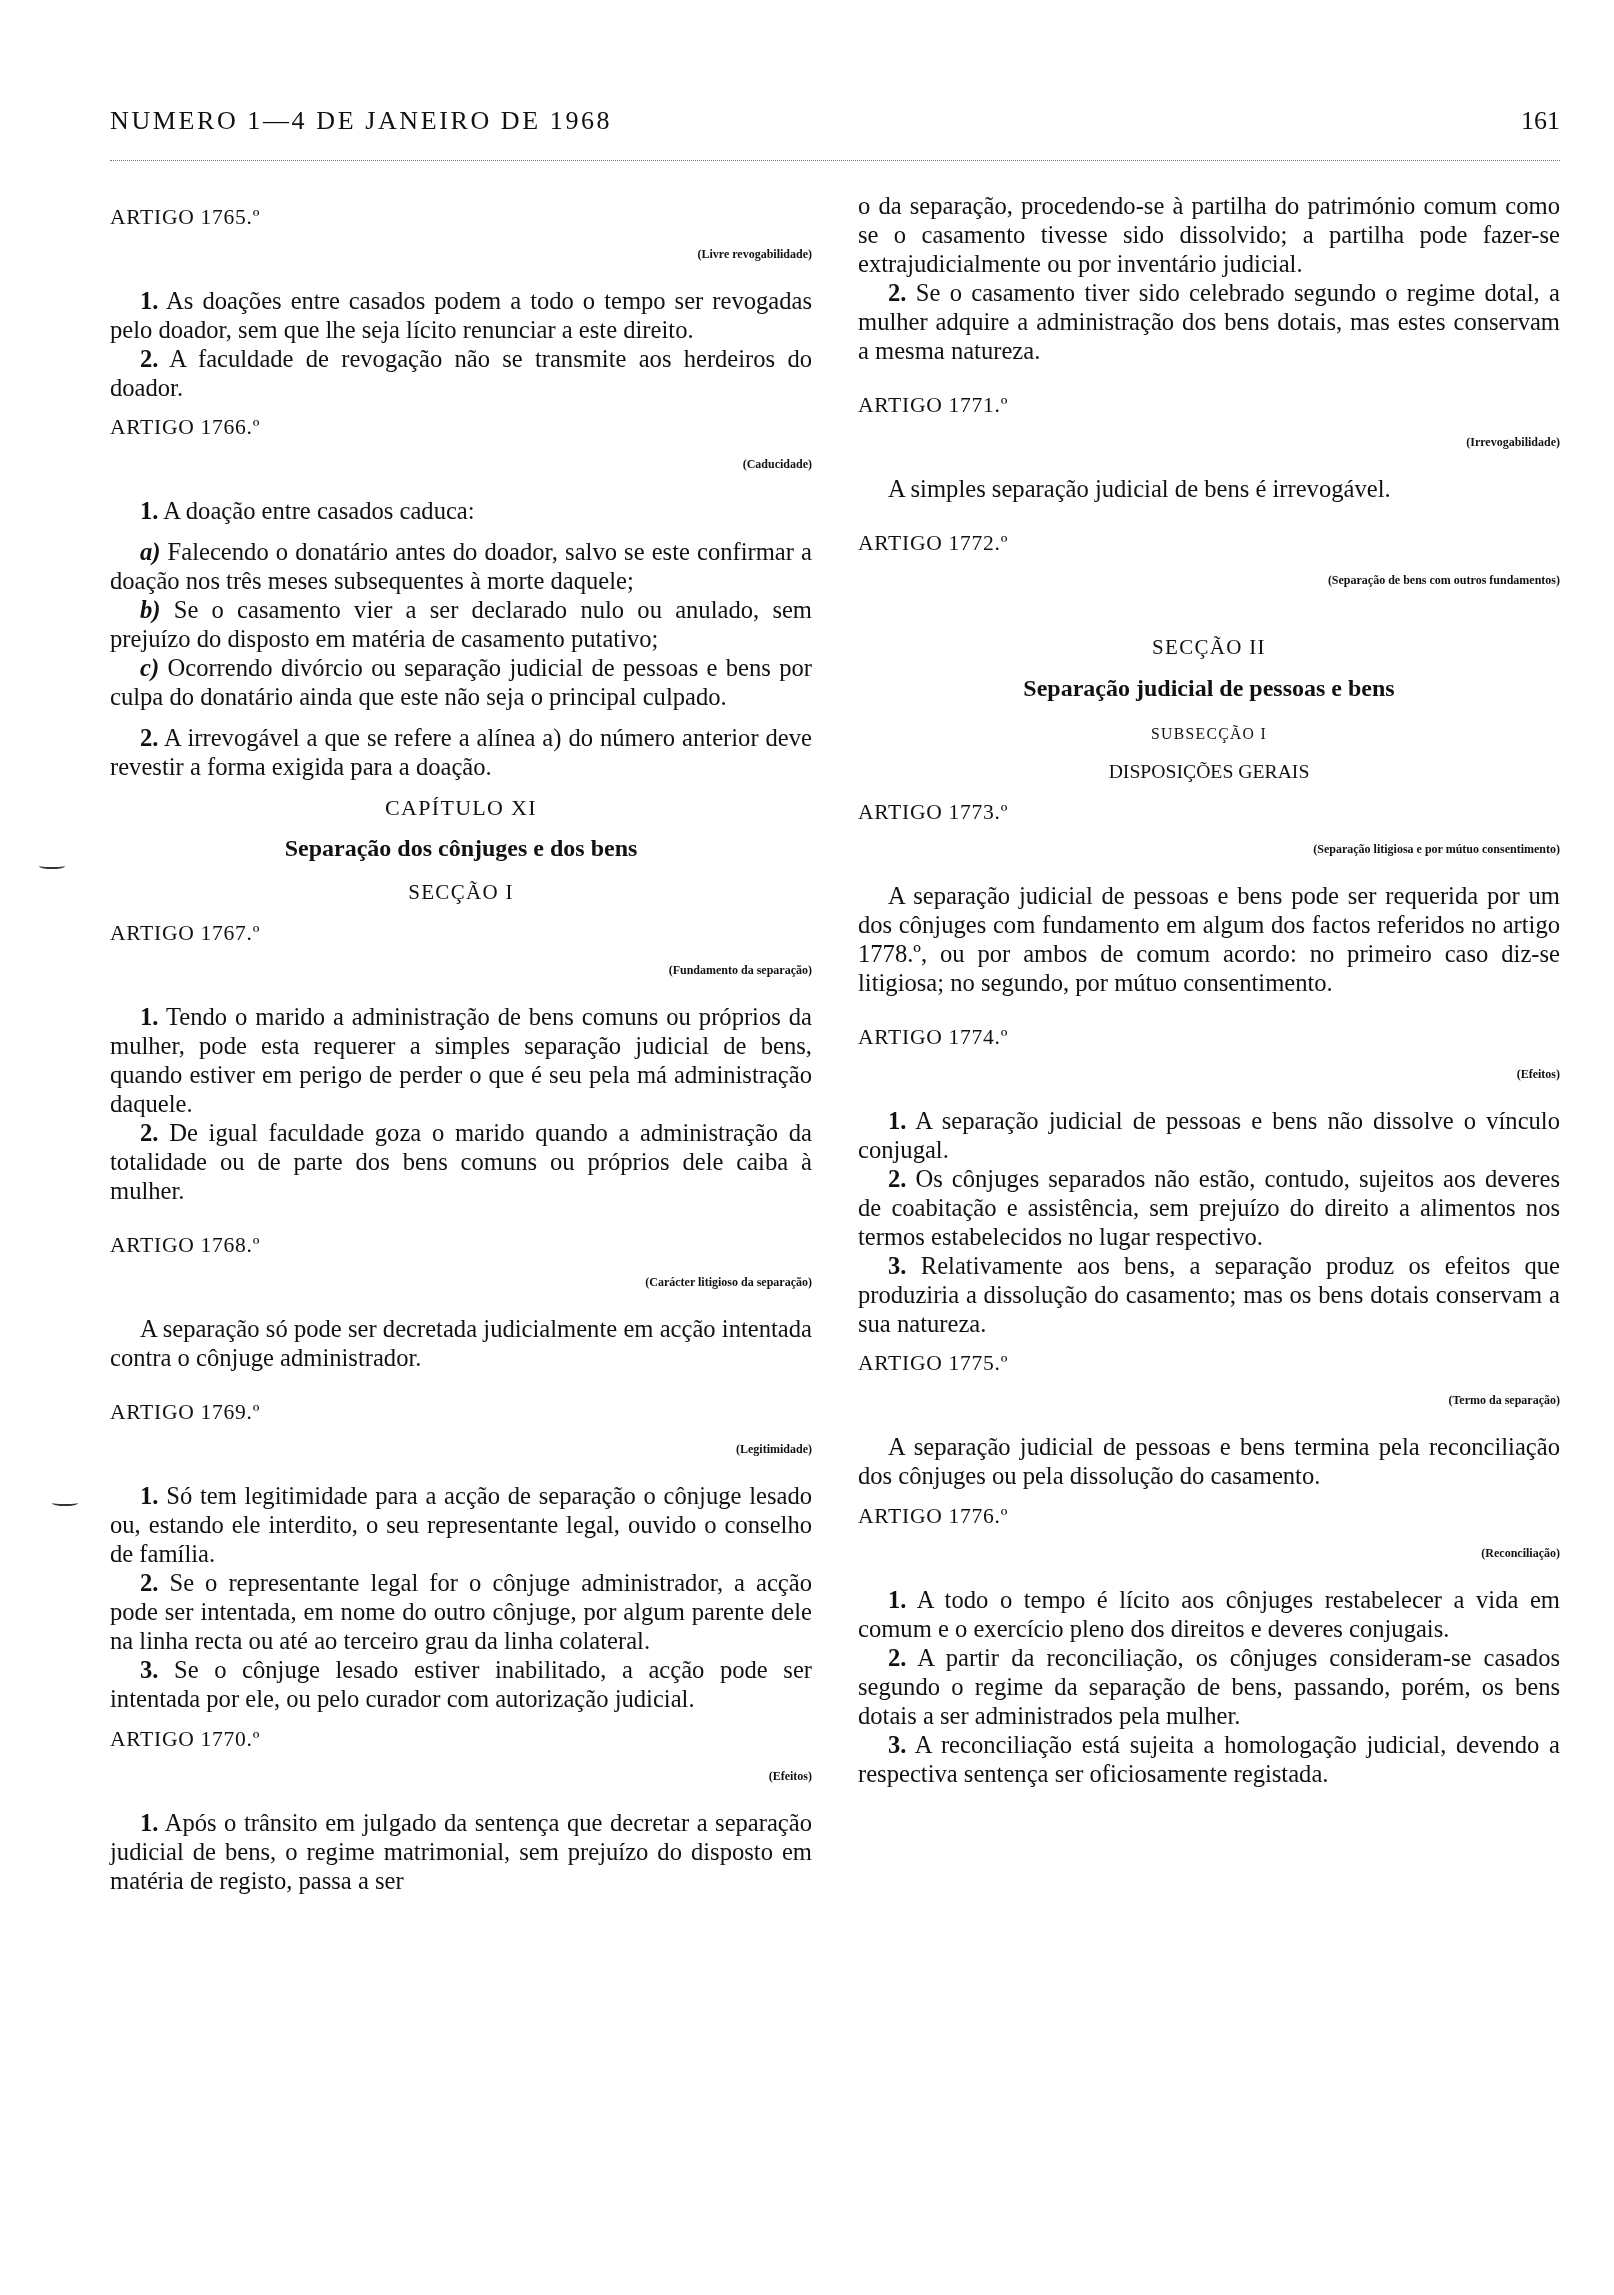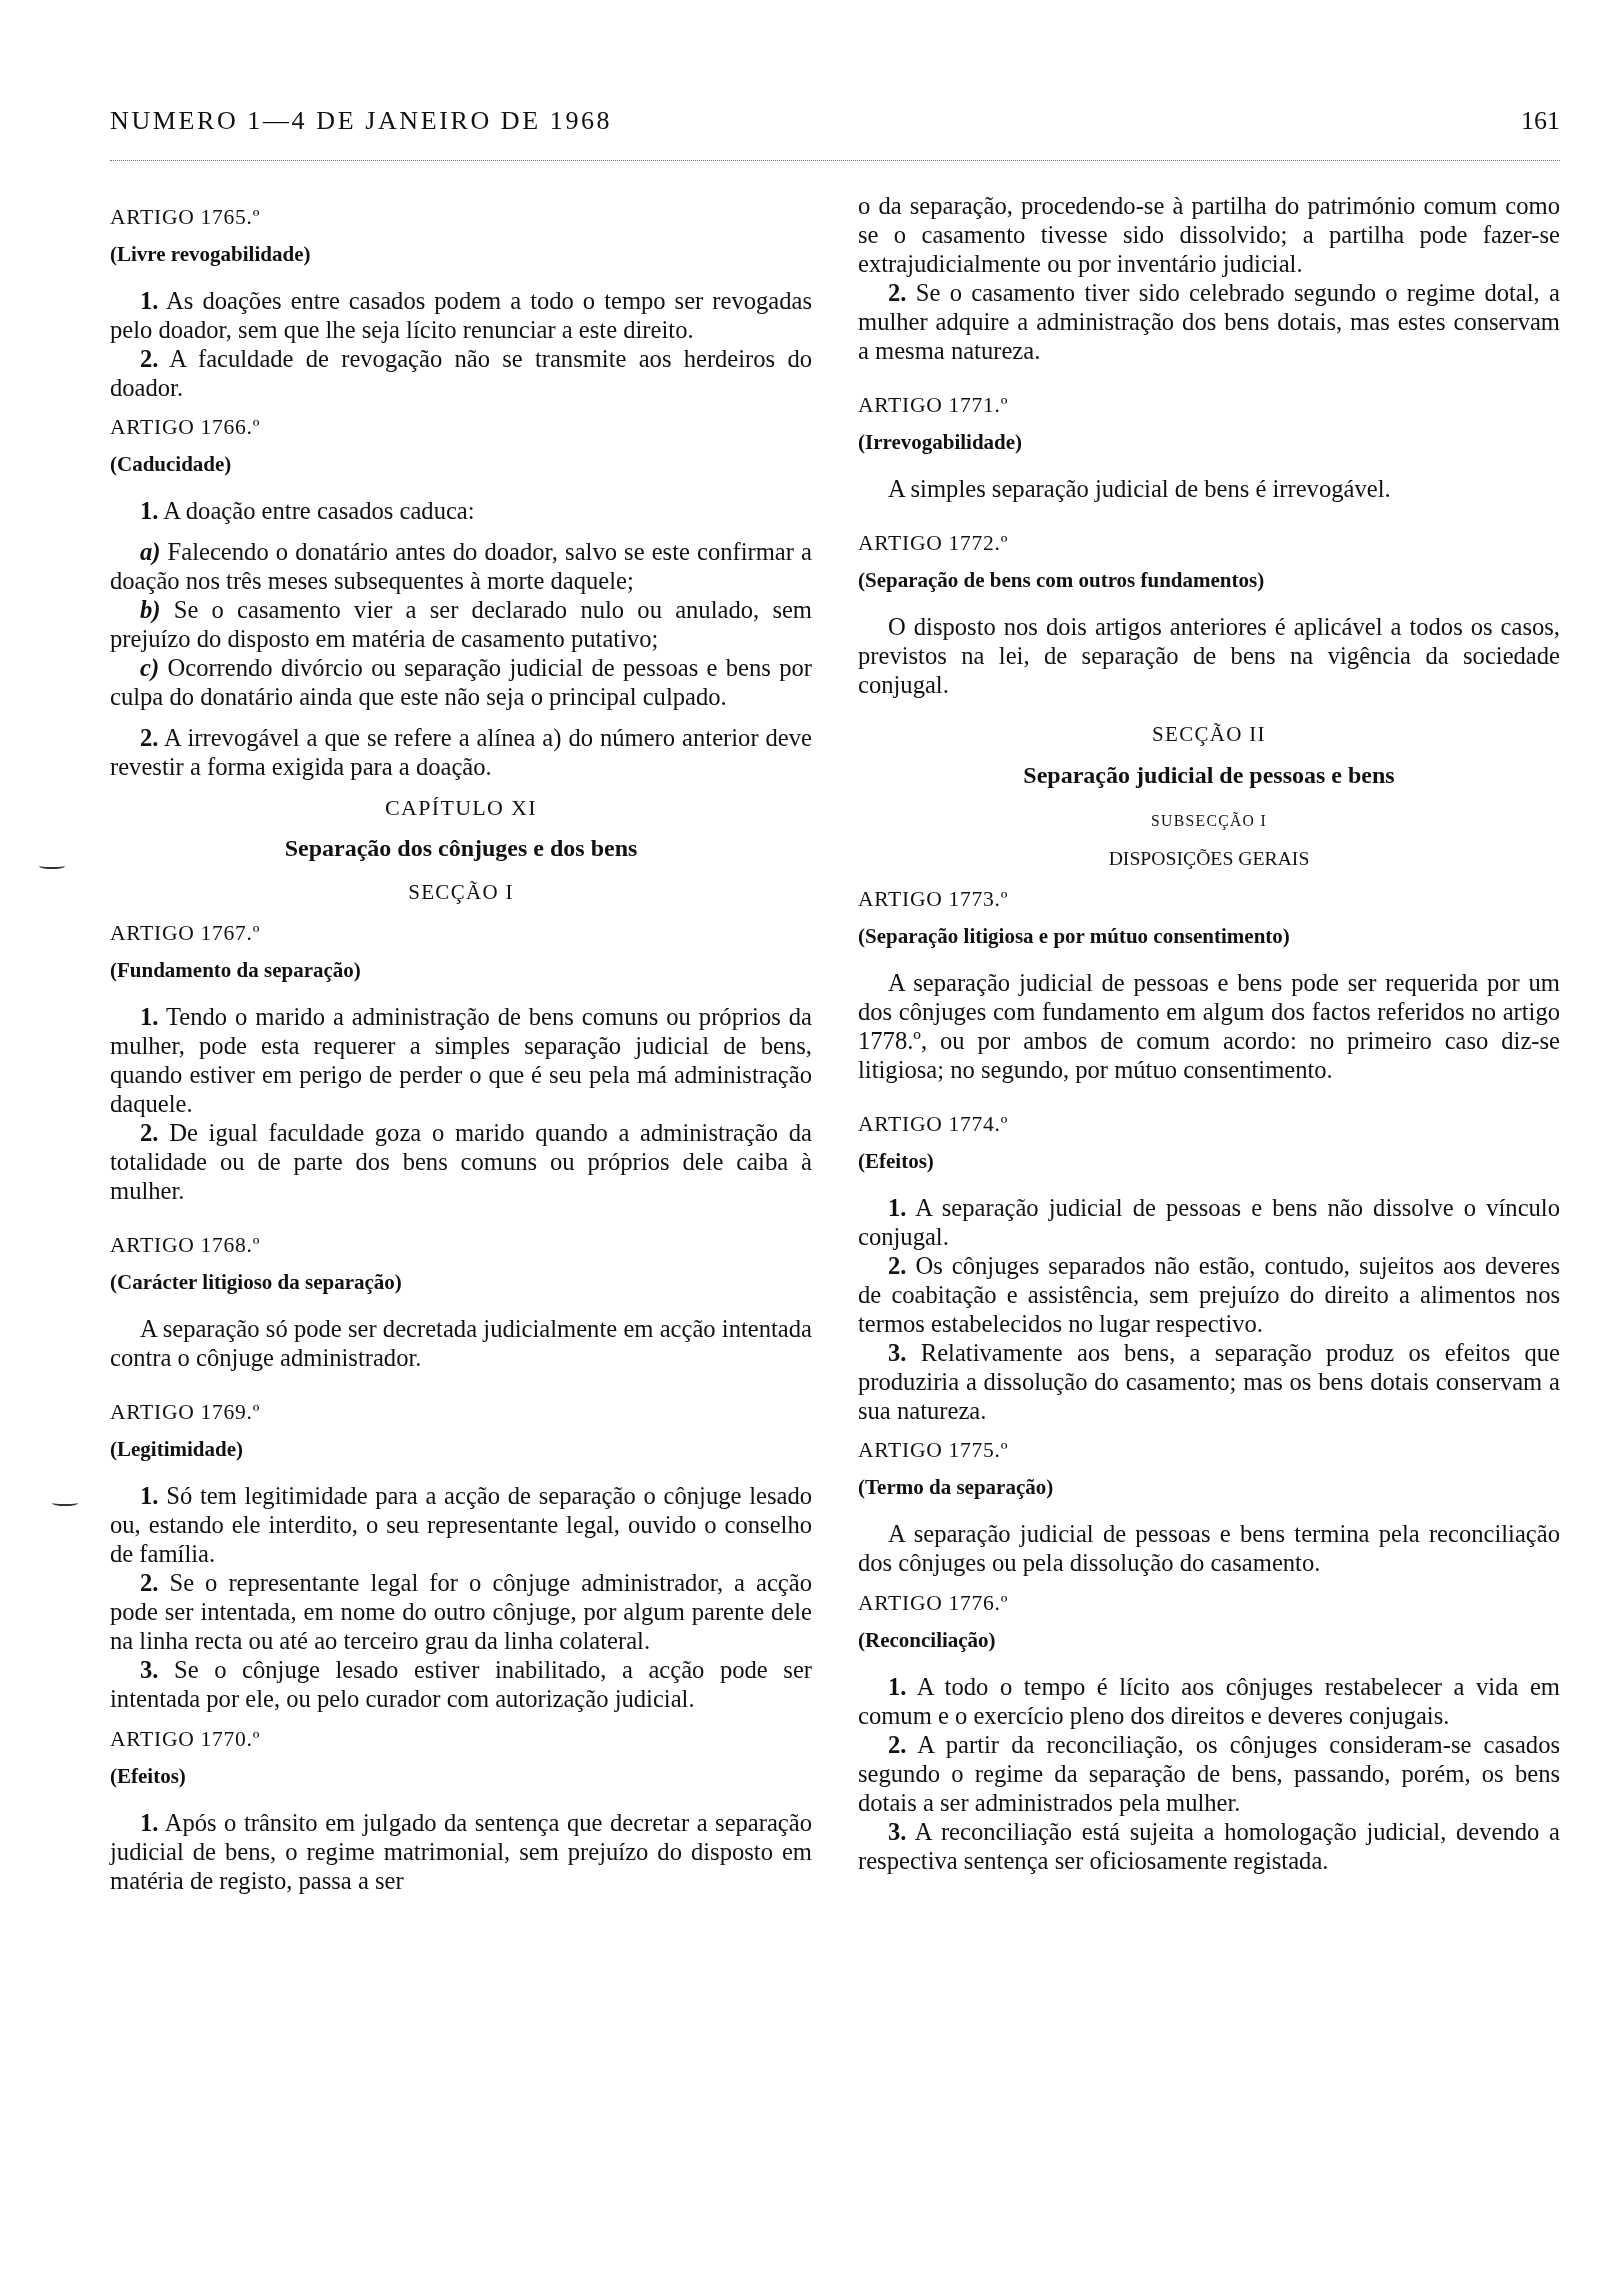--- a/index.html
+++ b/index.html
@@ -5,21 +5,21 @@
   html, body { margin: 0; padding: 0; background: #ffffff; }
   body { width: 1614px; height: 2295px; position: relative; overflow: hidden; color: #111; font-family: "DejaVu Serif", "Liberation Serif", serif; }
   .header { position: absolute; left: 110px; top: 106px; width: 1450px; height: 39px; }
   .header-title { position: absolute; left: 0; top: 0; font-size: 26px; letter-spacing: 2.6px; font-family: "Liberation Serif", serif; }
   .header-page { position: absolute; right: 0; top: 0; font-size: 26px; font-family: "Liberation Serif", serif; }
   .rule { position: absolute; left: 110px; top: 160px; width: 1450px; height: 0; border-top: 1.3px dotted #777; }
   .col { position: absolute; top: 191px; width: 702px; font-family: "Liberation Serif", serif; font-size: 24.6px; line-height: 29px; text-align: justify; }
   .col.left { left: 110px; }
   .col.right { left: 858px; }
   .art { text-align: left; font-size: 21.6px; letter-spacing: 0.7px; margin: 11.8px 0 7.9px 0; }
-  .rubric { text-align: left; font-weight: bold; font-size: 21px; margin: 3.9px 0 17px 0; }
+  .rubric { text-align: right; font-weight: bold; font-size: 12px; margin: 3.9px 0 17px 0; }
   .p { text-indent: 30px; margin: 0; hyphens: manual; }
   .p .num { font-weight: bold; }
   .p .alinea { font-style: italic; font-weight: bold; }
   .chapter { text-align: center; font-size: 22px; letter-spacing: 1.3px; margin: 11.8px 0 11.8px 0; }
   .chapter-title { text-align: center; font-weight: bold; font-size: 24px; margin: 6.6px 0 15.7px 0; }
   .section { text-align: center; font-size: 21px; letter-spacing: 1.3px; margin: 6.6px 0 11.8px 0; }
   .subsection { text-align: center; font-size: 15.7px; letter-spacing: 1.3px; margin: 9.2px 0 9.2px 0; }
   .general { text-align: center; font-weight: normal; font-size: 19.7px; margin: 3.9px 0 10.5px 0; }
   .gap { height: 14.4px; }
   .margin-mark { position: absolute; width: 26px; height: 3.9px; border-bottom: 2px solid #333; border-radius: 0 0 50% 50%; }
@@ -82,21 +82,20 @@
   <p class="p"><span class="num">2.</span> <span>Se o casamento tiver sido celebrado segundo o regime dotal, a mulher adquire a administração dos bens dotais, mas estes conservam a mesma natureza.</span></p>
 
   <div class="gap"></div>
   <div class="art">ARTIGO 1771.º</div>
   <div class="rubric">(Irrevogabilidade)</div>
   <p class="p">A simples separação judicial de bens é irrevogável.</p>
 
   <div class="gap"></div>
   <div class="art">ARTIGO 1772.º</div>
   <div class="rubric">(Separação de bens com outros fundamentos)</div>
-  <p class="p">O disposto nos dois artigos anteriores é aplicável a todos os casos, previstos na lei, de separação de bens na vigência da sociedade conjugal.</p>
 
   <div class="gap"></div>
   <div class="section">SECÇÃO II</div>
   <div class="chapter-title">Separação judicial de pessoas e bens</div>
   <div class="subsection">SUBSECÇÃO I</div>
   <div class="general">DISPOSIÇÕES GERAIS</div>
 
   <div class="art">ARTIGO 1773.º</div>
   <div class="rubric">(Separação litigiosa e por mútuo consentimento)</div>
   <p class="p">A separação judicial de pessoas e bens pode ser requerida por um dos cônjuges com fundamento em algum dos factos referidos no artigo 1778.º, ou por ambos de comum acordo: no primeiro caso diz-se litigiosa; no segundo, por mútuo consentimento.</p>

